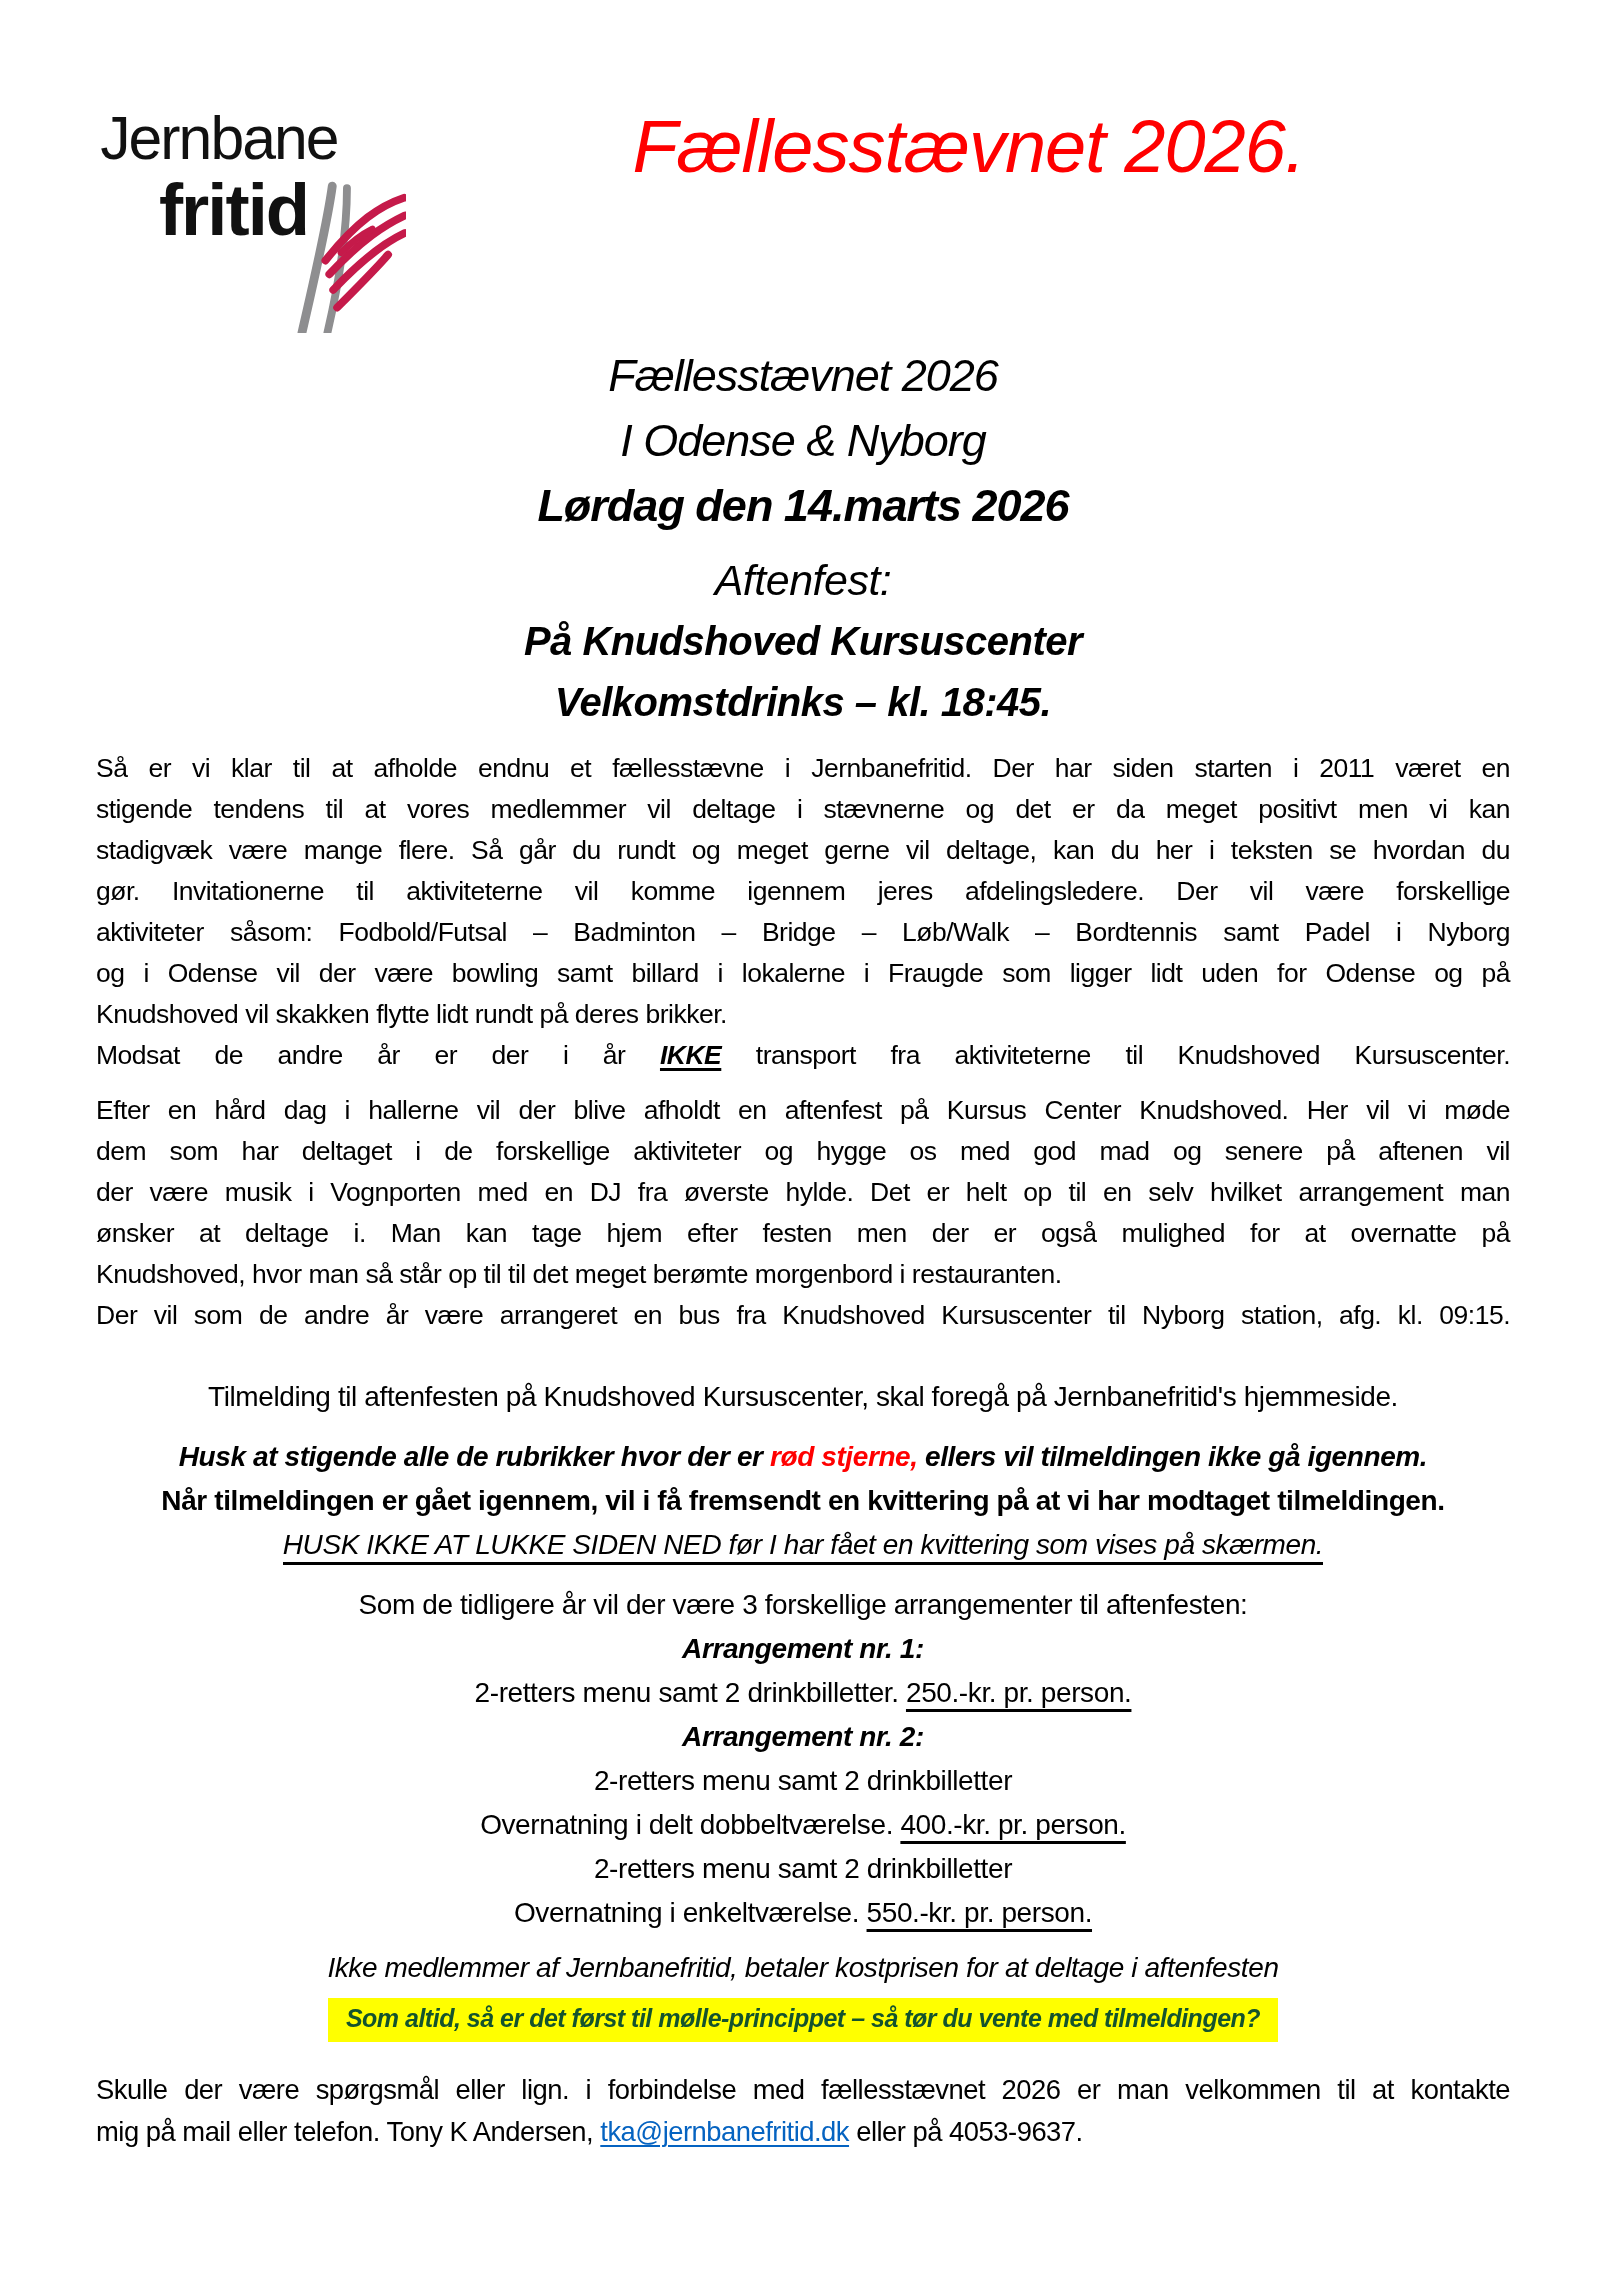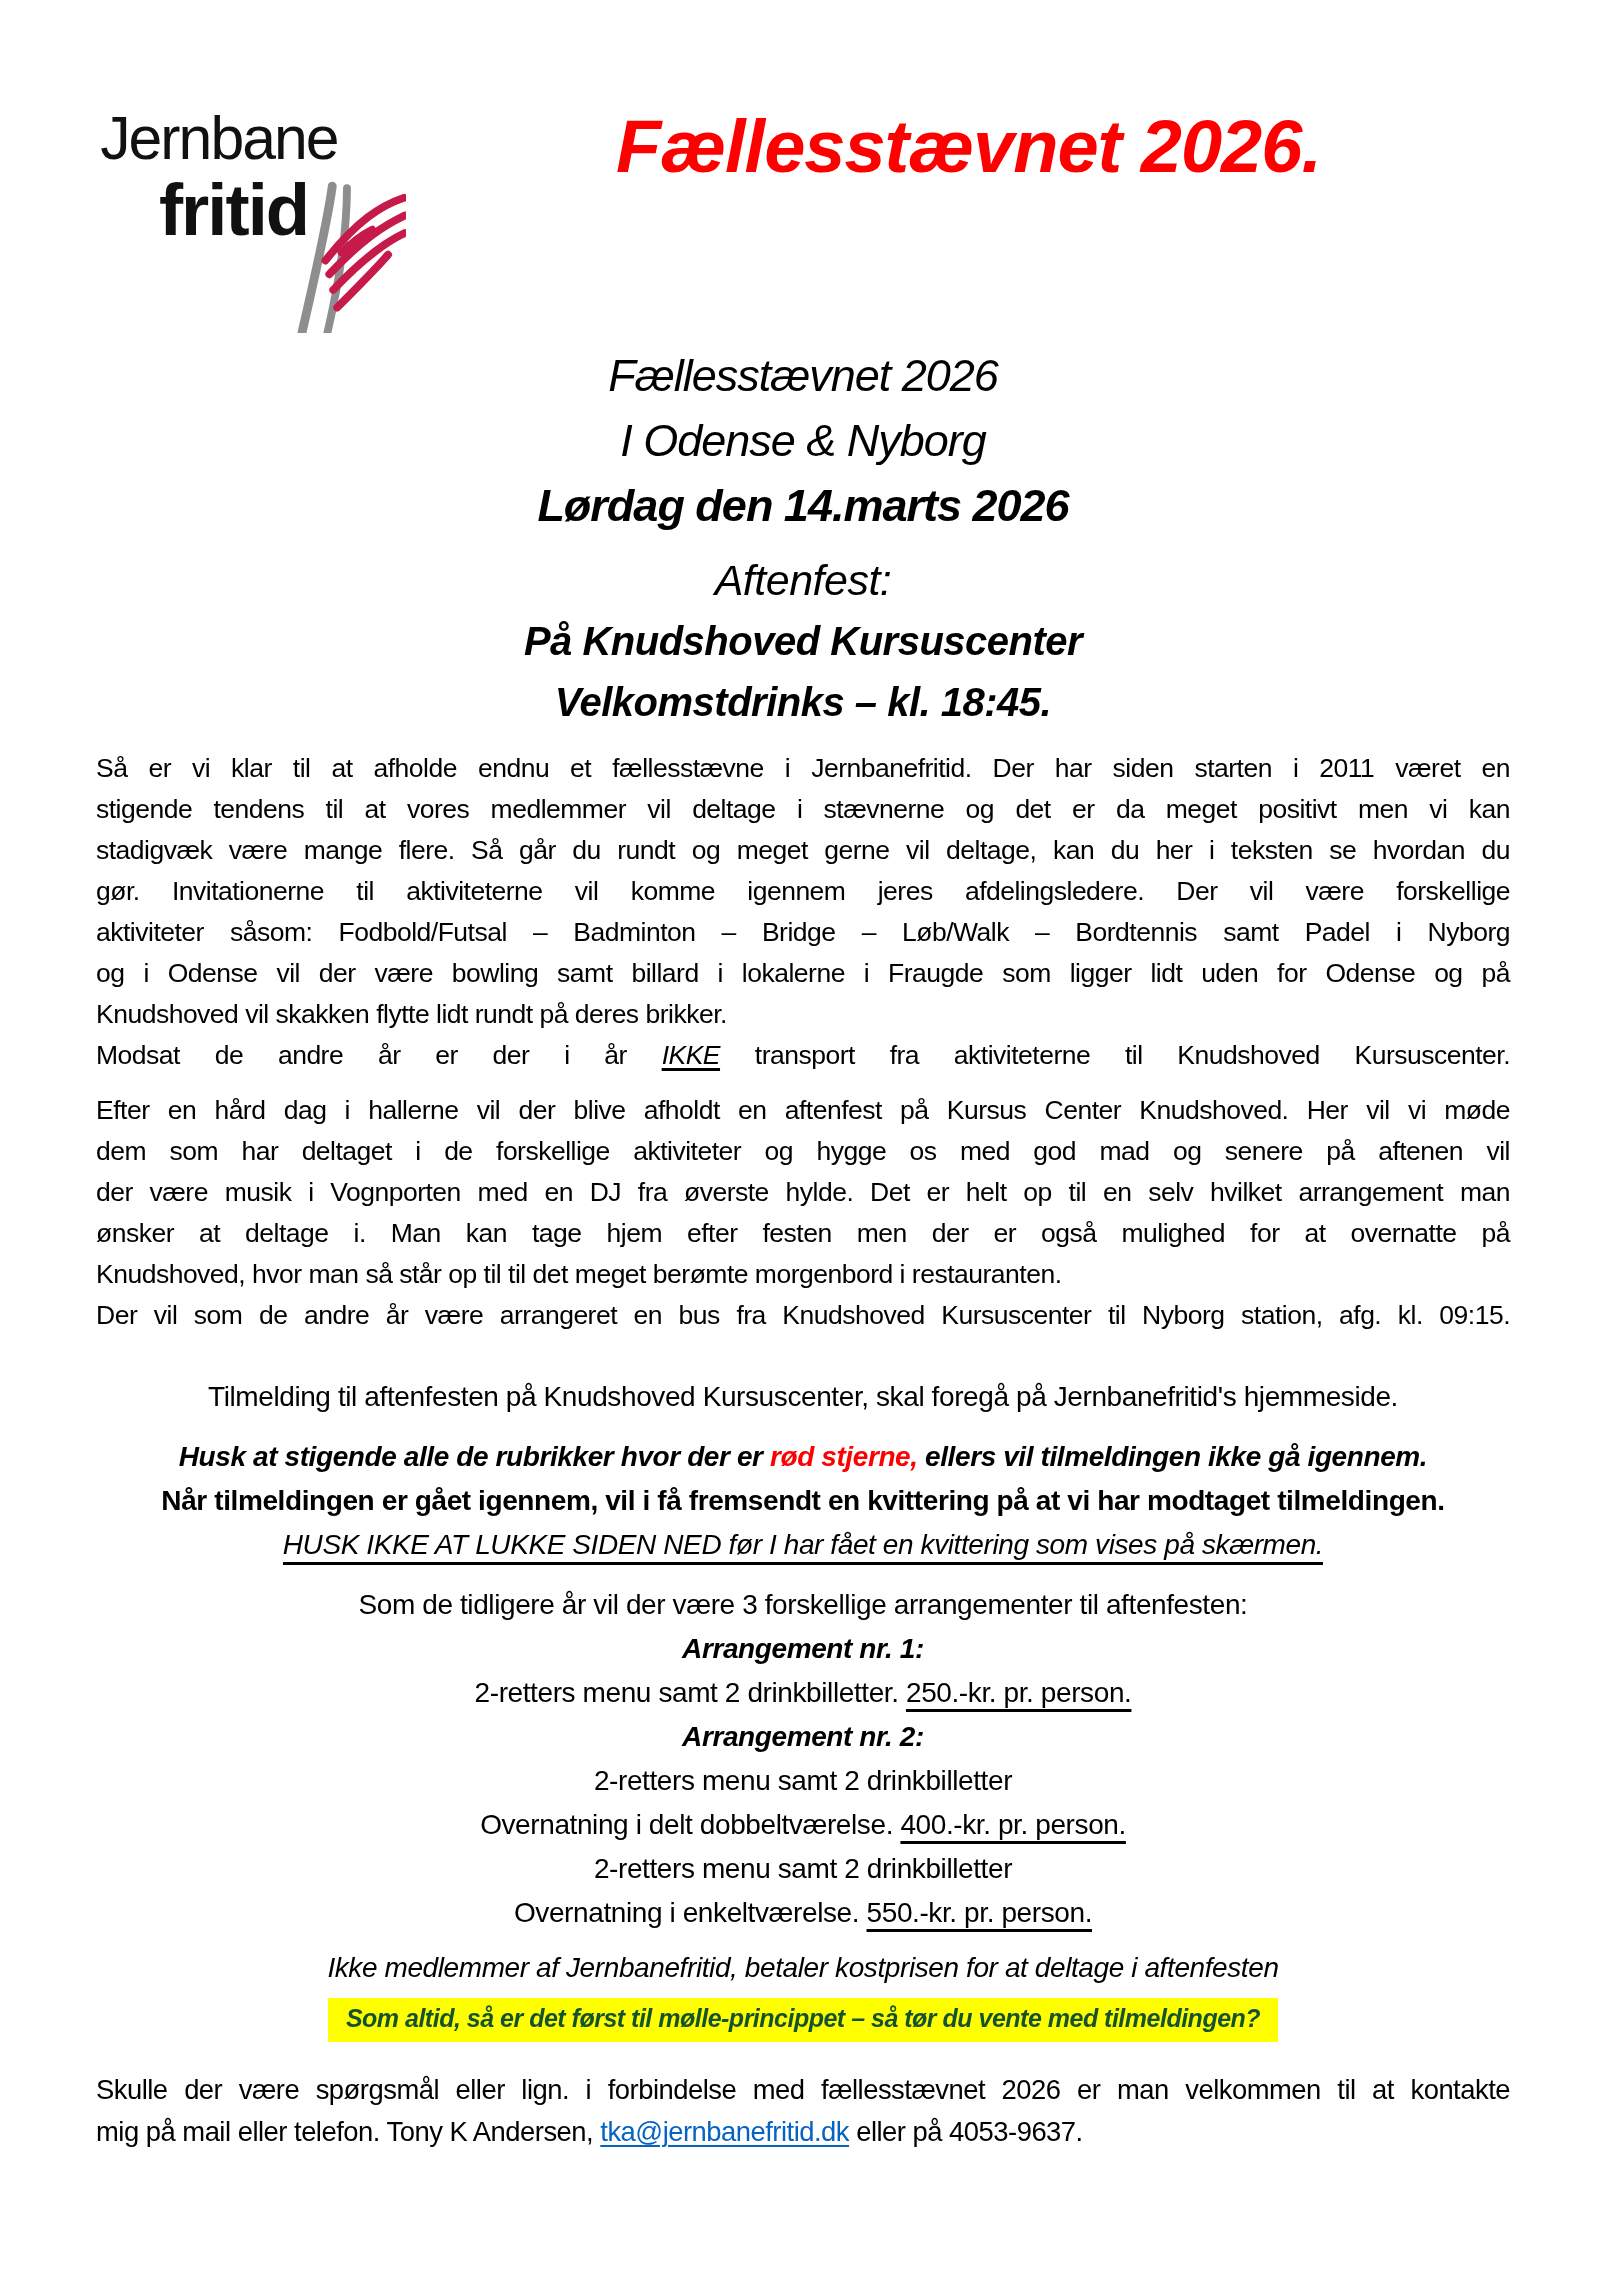--- a/index.html
+++ b/index.html
@@ -7,41 +7,41 @@
   }
   html,body{margin:0;padding:0;background:#ffffff;}
   .page{
     position:relative; width:1604px; height:2293px; background:#fff; overflow:hidden;
     font-family:"Liberation Sans","DejaVu Sans",sans-serif; color:#000;
   }
   
   .logo{position:absolute; left:94px; top:96px; width:312px; height:237px;}
   .doc-title{
     position:absolute; left:421px; right:88px; top:104px;
-    text-align:center; font-size:74px; font-weight:700; font-style:italic;
+    text-align:center; font-size:74px; font-weight:400; font-style:italic;
     color:var(--red); letter-spacing:-1px; white-space:nowrap;
   }
   
   .content{position:absolute; left:96px; right:94px; top:343px;}
   .blk{letter-spacing:-0.3px;}
   .h1{font-size:45px; line-height:65px; text-align:center; font-style:italic; letter-spacing:-1px;}
   .h1.b{font-weight:700;}
   .h2{font-size:40px; line-height:61px; text-align:center; font-style:italic; font-weight:700; letter-spacing:-0.5px;}
   .h2.light{font-weight:400; font-size:43px;}
   .body-line{font-size:26.5px; line-height:41px; text-align:justify; text-align-last:justify; letter-spacing:-0.5px;}
   .body-line.no-stretch{text-align-last:left;}
   .center{font-size:28px; line-height:44px; text-align:center; letter-spacing:-0.4px;}
   .center.b{font-weight:700;}
   .center.it{font-style:italic;}
   .contact{font-size:27.4px; line-height:42px;}
   .b{font-weight:700;} .it{font-style:italic;}
   .red{color:var(--red);}
   .u{text-decoration:underline; text-decoration-thickness:2.9px; text-underline-offset:6.9px;}
   .u2{border-bottom:3.9px solid #000; padding-bottom:2px;}
-  .ikke{font-weight:400; font-style:italic; text-decoration:underline; text-decoration-thickness:2.5px; text-underline-offset:3.9px;}
+  .ikke{font-weight:700; font-style:italic; text-decoration:underline; text-decoration-thickness:2.5px; text-underline-offset:3.9px;}
   .link{color:var(--link); text-decoration:underline; text-decoration-thickness:2px; text-underline-offset:3.9px; cursor:pointer;}
   .hlline{line-height:1.1;}
   .hl{
     display:inline-block; background:var(--hl); color:#14532d;
     font-weight:700; font-style:italic; font-size:25px; line-height:1.35;
     padding:3.9px 17.6px 5.9px; letter-spacing:-0.5px;
   }
   .mt8{margin-top:7.8px;} .mt12{margin-top:11.8px;} .mt14{margin-top:13.7px;}
   .mt16{margin-top:15.7px;} .mt28{margin-top:27.4px;} .mt40{margin-top:39px;}
 </style>

